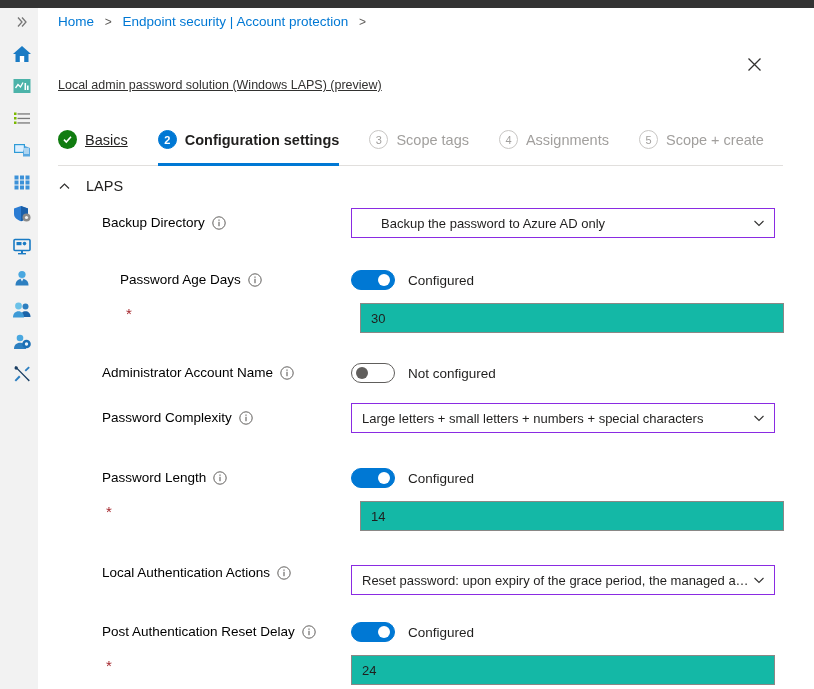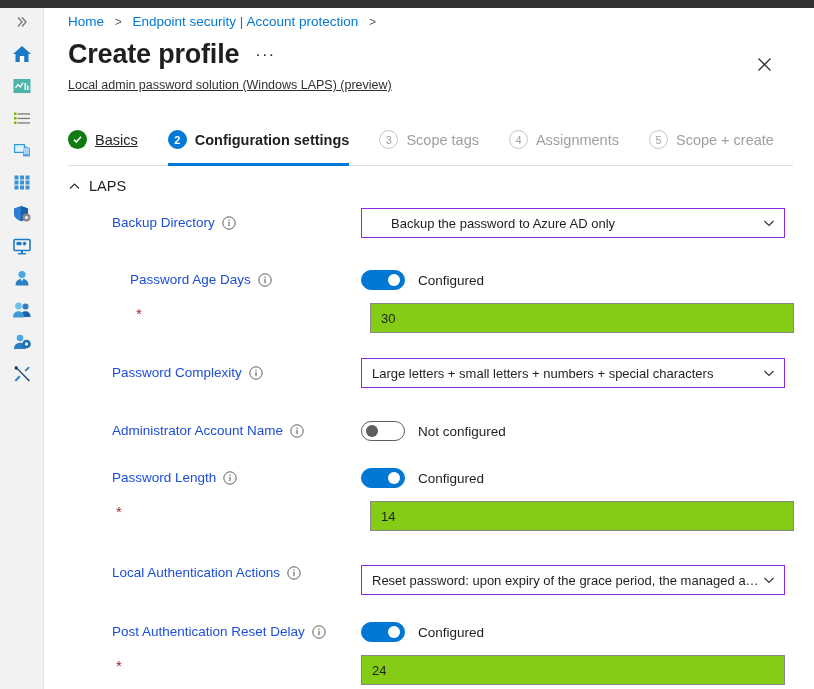--- a/index.html
+++ b/index.html
@@ -32,21 +32,21 @@
     position:absolute; left:0; top:30px; width:44px;
   }
   .rail-item{
     width:44px; height:32px;
     display:flex; align-items:center; justify-content:center;
     margin-bottom:0;
   }
   .rail-item svg{ display:block; }
   
   .content{
-    position:absolute; left:48px; top:8px; width:750px; height:681px;
+    position:absolute; left:38px; top:8px; width:750px; height:681px;
     background:#ffffff;
   }
   
   .breadcrumb{
     position:absolute; left:20px; top:6px;
     font-size:13.5px; color:#0078d4;
     white-space:nowrap;
   }
   .breadcrumb .crumb{ color:#0078d4; cursor:pointer; }
   .breadcrumb .sep{ color:#605e5c; margin:0 7px; font-size:12px; }
@@ -100,30 +100,30 @@
     background:#0078d4; border-color:#0078d4; color:#ffffff; font-weight:600;
   }
   .step-check{
     width:19px; height:19px; border-radius:50%;
     background:#107c10; display:flex; align-items:center; justify-content:center;
     flex:0 0 auto;
   }
   
   .section-header{
     position:absolute; left:20px; top:170px;
-    display:flex; align-items:center; gap:8px; cursor:pointer;
+    display:flex; align-items:center; gap:15px; cursor:pointer;
   }
   .section-title{ font-size:14.5px; color:#201f1e; }
   
   .form{
     position:absolute; left:0; top:200px; width:769px;
   }
   .row{ position:relative; width:769px; }
   .label{
-    position:absolute; font-size:13.5px; color:#1d4ed8;
+    position:absolute; font-size:13.5px; color:#000000;
     display:flex; align-items:center; gap:7px; white-space:nowrap;
   }
   .label.indent{ left:82px; }
   .label.base{ left:64px; }
   .info-icon{
     width:14px; height:14px; flex:0 0 auto; cursor:pointer;
   }
   .req-star{
     position:absolute; font-size:15px; color:#a4262c;
     line-height:1;
@@ -132,21 +132,21 @@
     position:absolute; left:313px; width:424px; height:30px;
     border:1px solid #8a2be2; background:#ffffff;
     display:flex; align-items:center; padding:0 8px 0 10px;
     font-size:13px; color:#201f1e; cursor:pointer;
   }
   .ctl-dropdown .dd-text{
     flex:1 1 auto; overflow:hidden; white-space:nowrap; text-overflow:ellipsis;
   }
   .ctl-input{
     position:absolute; left:322px; width:424px; height:30px;
-    border:1px solid #8a8886; background:#84cc16;
+    border:1px solid #8a8886; background:#14b8a6;
     font-size:13px; color:#201f1e;
     padding:0 10px; font-family:"Liberation Sans", sans-serif;
     outline:none;
   }
   .toggle-wrap{
     position:absolute; left:313px;
     display:flex; align-items:center; gap:13px;
   }
   .toggle{
     width:44px; height:20px; border-radius:10px; position:relative;
@@ -275,24 +275,20 @@
 
 <div class="content">
 
   <div class="breadcrumb">
     <span class="crumb">Home</span>
     <span class="sep">&gt;</span>
     <span class="crumb">Endpoint security | Account protection</span>
     <span class="sep">&gt;</span>
   </div>
 
-  <div class="title-row">
-    <span class="page-title">Create profile</span>
-    <span class="title-ellipsis">···</span>
-  </div>
   <div class="subtitle">Local admin password solution (Windows LAPS) (preview)</div>
 
   <div class="close-btn">
     <svg width="15" height="15" viewBox="0 0 15 15">
       <path d="M1.5 1.5 L13.5 13.5 M13.5 1.5 L1.5 13.5" stroke="#323130" stroke-width="1.3" fill="none"></path>
     </svg>
   </div>
 
   <div class="tabs">
 
@@ -364,51 +360,51 @@
       <div class="req-star" style="left:88px; top:46px;">*</div>
       <div class="toggle-wrap" style="top:10px;">
         <div class="toggle on">
           <span class="knob"></span>
         </div>
         <span class="toggle-text">Configured</span>
       </div>
       <input class="ctl-input" style="top: 43px;" value="30">
     </div>
 
-    <div class="row" style="height:58px;">
-      <div class="label base" style="top:10px;">
-        <span>Password Complexity</span>
-        <svg class="info-icon" viewBox="0 0 14 14">
-          <circle cx="7" cy="7" r="6.2" fill="none" stroke="#605e5c" stroke-width="1"></circle>
-          <rect x="6.45" y="5.8" width="1.1" height="4.4" fill="#605e5c"></rect>
-          <rect x="6.45" y="3.5" width="1.1" height="1.3" fill="#605e5c"></rect>
-        </svg>
-      </div>
-      <div class="ctl-dropdown" style="top:3px;">
-        <span class="dd-text">Large letters + small letters + numbers + special characters</span>
-        <svg width="14" height="14" viewBox="0 0 14 14">
-          <path d="M2.5 5 L7 9.5 L11.5 5" fill="none" stroke="#323130" stroke-width="1.1"></path>
-        </svg>
-      </div>
-    </div>
-
     <div class="row" style="height:45px;">
       <div class="label base" style="top:10px;">
         <span>Administrator Account Name</span>
         <svg class="info-icon" viewBox="0 0 14 14">
           <circle cx="7" cy="7" r="6.2" fill="none" stroke="#605e5c" stroke-width="1"></circle>
           <rect x="6.45" y="5.8" width="1.1" height="4.4" fill="#605e5c"></rect>
           <rect x="6.45" y="3.5" width="1.1" height="1.3" fill="#605e5c"></rect>
         </svg>
       </div>
       <div class="toggle-wrap" style="top:8px;">
         <div class="toggle off">
           <span class="knob"></span>
         </div>
         <span class="toggle-text">Not configured</span>
+      </div>
+    </div>
+
+    <div class="row" style="height:58px;">
+      <div class="label base" style="top:10px;">
+        <span>Password Complexity</span>
+        <svg class="info-icon" viewBox="0 0 14 14">
+          <circle cx="7" cy="7" r="6.2" fill="none" stroke="#605e5c" stroke-width="1"></circle>
+          <rect x="6.45" y="5.8" width="1.1" height="4.4" fill="#605e5c"></rect>
+          <rect x="6.45" y="3.5" width="1.1" height="1.3" fill="#605e5c"></rect>
+        </svg>
+      </div>
+      <div class="ctl-dropdown" style="top:3px;">
+        <span class="dd-text">Large letters + small letters + numbers + special characters</span>
+        <svg width="14" height="14" viewBox="0 0 14 14">
+          <path d="M2.5 5 L7 9.5 L11.5 5" fill="none" stroke="#323130" stroke-width="1.1"></path>
+        </svg>
       </div>
     </div>
 
     <div class="row" style="height:95px;">
       <div class="label base" style="top:12px;">
         <span>Password Length</span>
         <svg class="info-icon" viewBox="0 0 14 14">
           <circle cx="7" cy="7" r="6.2" fill="none" stroke="#605e5c" stroke-width="1"></circle>
           <rect x="6.45" y="5.8" width="1.1" height="4.4" fill="#605e5c"></rect>
           <rect x="6.45" y="3.5" width="1.1" height="1.3" fill="#605e5c"></rect>

